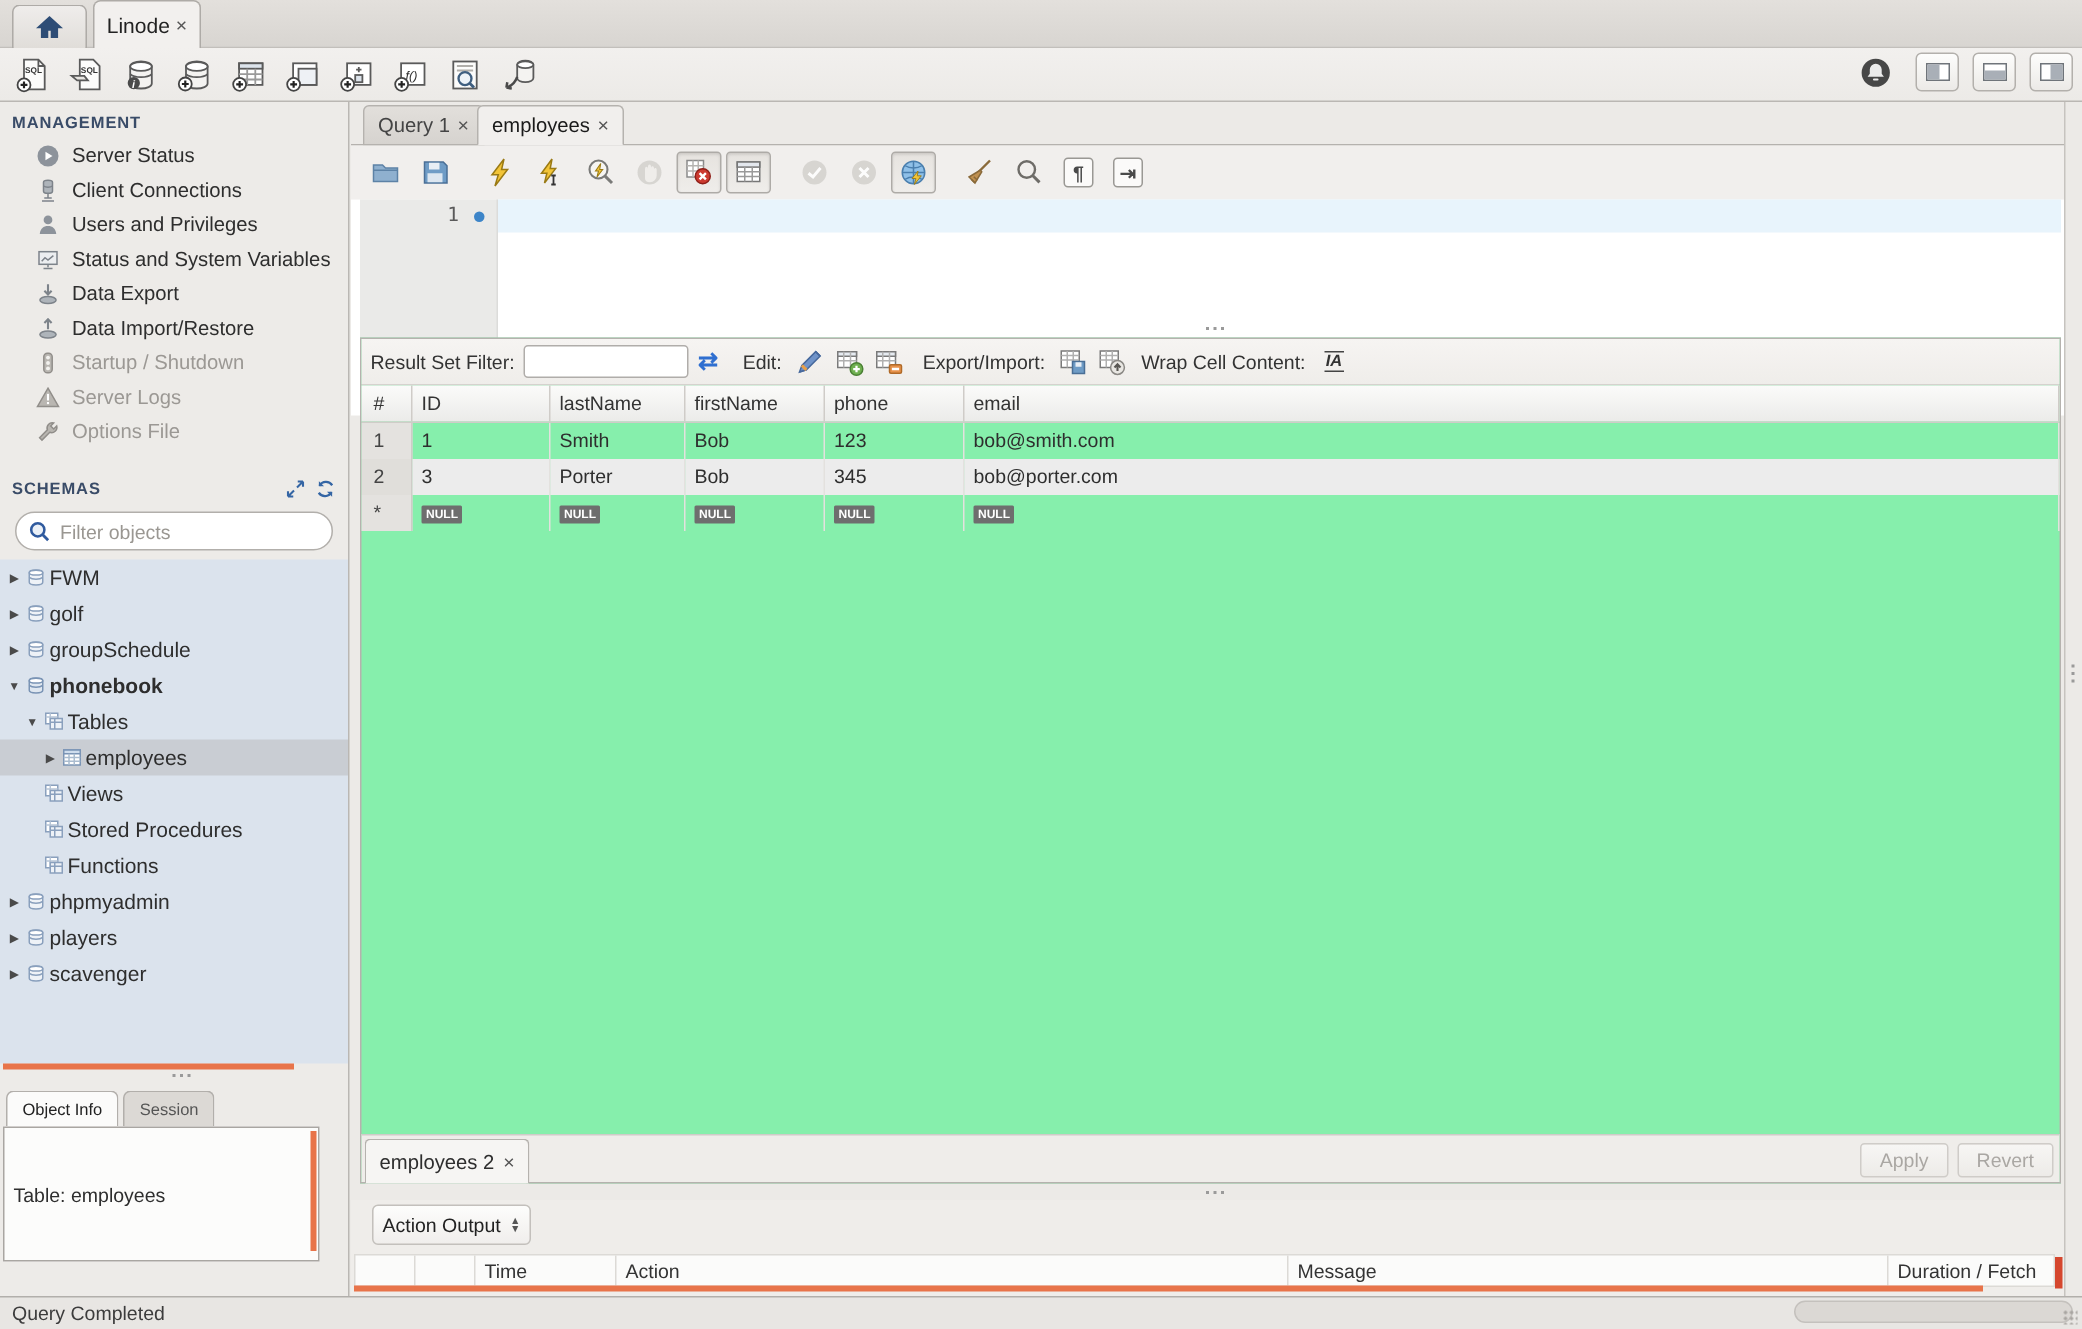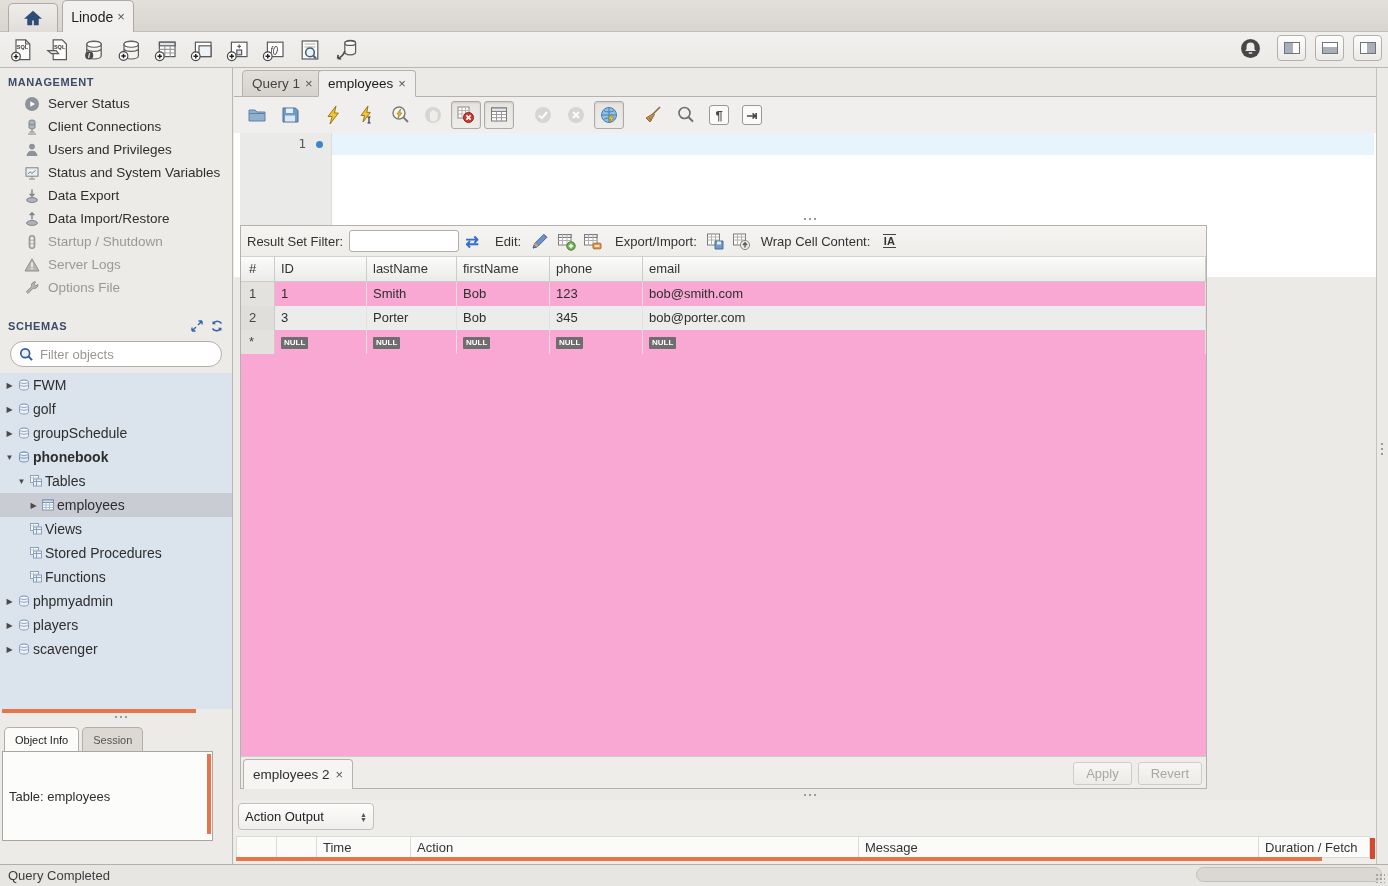--- a/index.html
+++ b/index.html
@@ -83,48 +83,48 @@
   .ldot{position:absolute;left:76px;top:8px;width:7px;height:7px;border-radius:50%;background:#3d85c8}
   .sqltext{position:absolute;left:114px;top:0;height:22px;line-height:22px;font-family:"DejaVu Sans Mono",monospace;font-size:14px;font-weight:bold;white-space:pre}
   .kw{color:#0d79c4}.pl{color:#1c1c1c}.id{color:#71775f}.str{color:#82642e}
   .caret{display:inline-block;width:1.5px;height:15px;background:#111;vertical-align:-2px}
   .ed-scroll{position:absolute;left:6px;top:141px;width:510px;height:4px;background:#e8744a}
 
   .split1{left:0;top:145px;width:1142px;height:12px;display:flex;align-items:center;justify-content:center}
   .split2{left:0;top:721px;width:1142px;height:11px;display:flex;align-items:center;justify-content:center}
 
   
-  .rspanel{left:6px;top:157px;width:967px;height:564px;background:#f9a8d4;border:1px solid #b5b2ae}
+  .rspanel{left:6px;top:157px;width:1134px;height:564px;background:#86efac;border:1px solid #b5b2ae}
   .rstoolbar{position:absolute;left:0;top:0;right:0;height:31px;background:linear-gradient(#f6f4f2,#efedea);border-bottom:1px solid #d5d2ce;display:flex;align-items:center;font-size:13px;color:#333}
   .rstoolbar .lbl{margin:0 6px;white-space:nowrap}
   .rsinput{width:110px;height:22px;border:1px solid #b0adaa;border-radius:3px;background:#fff;outline:none;padding:0 4px;font-size:13px}
   .ibtn{width:26px;height:24px;display:flex;align-items:center;justify-content:center}
   .refresh-glyph{color:#2f6fd0;font-size:16px;font-weight:bold}
-  .wrapIA{font-size:11px;font-weight:bold;color:#333;border-top:1.5px solid #444;border-bottom:1.5px solid #444;padding:0 1px;line-height:12px}
+  .wrapIA{font-size:11px;font-weight:bold;font-style:italic;color:#333;border-top:1.5px solid #444;border-bottom:1.5px solid #444;padding:0 1px;line-height:12px}
 
   .grid{position:absolute;left:0;top:31px;right:0}
   .grow{display:flex;height:24px;line-height:23px}
   .gh{height:25px;background:linear-gradient(#fbfbfa,#ebebe9);border-bottom:1px solid #cfccc8;color:#333}
   .gc{border-right:1px solid #e3e1de;padding-left:6px;overflow:hidden;white-space:nowrap}
   .gh .gc{border-right:1px solid #cfccc8}
   .c0{width:34px;flex:none;padding-left:8px}
   .c1{width:92px;flex:none}.c2{width:90px;flex:none}.c3{width:93px;flex:none}.c4{width:93px;flex:none}
   .c5{flex:1}
   .rnum{background:#e4e2df;border-right:1px solid #cfccc8;color:#444}
   .grow.alt .gc{background:#ececec}
   .grow.alt .rnum{background:#e0deda}
   .nullb{display:inline-block;background:#6e6e6e;color:#fff;font-size:8px;font-weight:bold;line-height:10px;padding:1px 3px;border-radius:1px;vertical-align:middle}
   .rsbottom{position:absolute;left:0;bottom:0;right:0;height:32px;background:#efedea;border-top:1px solid #cfccc8}
   .rstab{position:absolute;left:2px;top:2px;height:30px;padding:0 9px;display:flex;align-items:center;gap:6px;background:#f6f5f3;border:1px solid #b5b2ae;border-bottom:none;border-radius:4px 4px 0 0;font-size:13.5px}
   .applyrow{position:absolute;right:4px;top:5px;display:flex;gap:6px}
   .dbtn{height:23px;padding:0 12px;border:1px solid #cfccc8;border-radius:3px;background:linear-gradient(#f7f6f4,#edebe8);color:#aaa7a3;font-size:13px}
 
   
   .aout{left:0;top:732px;width:1142px;height:64px;background:#efedea}
-  .ao-select{position:absolute;left:4px;top:3px;width:136px;height:27px;border:1px solid #c3c0bc;border-radius:4px;background:linear-gradient(#fdfdfc,#f0eeec);display:flex;align-items:center;padding:0 6px;font-size:13px;color:#222}
+  .ao-select{position:absolute;left:14px;top:3px;width:106px;height:27px;border:1px solid #c3c0bc;border-radius:4px;background:linear-gradient(#fdfdfc,#f0eeec);display:flex;align-items:center;padding:0 6px;font-size:13px;color:#222}
   .ao-select .sp{flex:1}
   .spin{display:flex;flex-direction:column;font-size:7px;color:#555;line-height:5px}
   .ao-head{position:absolute;left:2px;top:36px;width:1134px;height:22px;background:#fbfbfa;border:1px solid #dcdad6;display:flex;align-items:center;color:#333}
   .aoc{border-right:1px solid #dcdad6;height:100%;display:flex;align-items:center;padding-left:6px;overflow:hidden;white-space:nowrap}
   .ao0{width:40px;flex:none}.ao1{width:40px;flex:none}.ao2{width:94px;flex:none}.ao3{width:448px;flex:none}.ao4{width:400px;flex:none}.ao5{flex:1;border-right:none}
   .ao-scroll{position:absolute;left:2px;top:57px;width:1086px;height:4px;background:#e8744a}
   .ao-redbar{position:absolute;right:1px;top:38px;width:5px;height:21px;background:#d5472e}
 </style>
 </head>
 <body>

